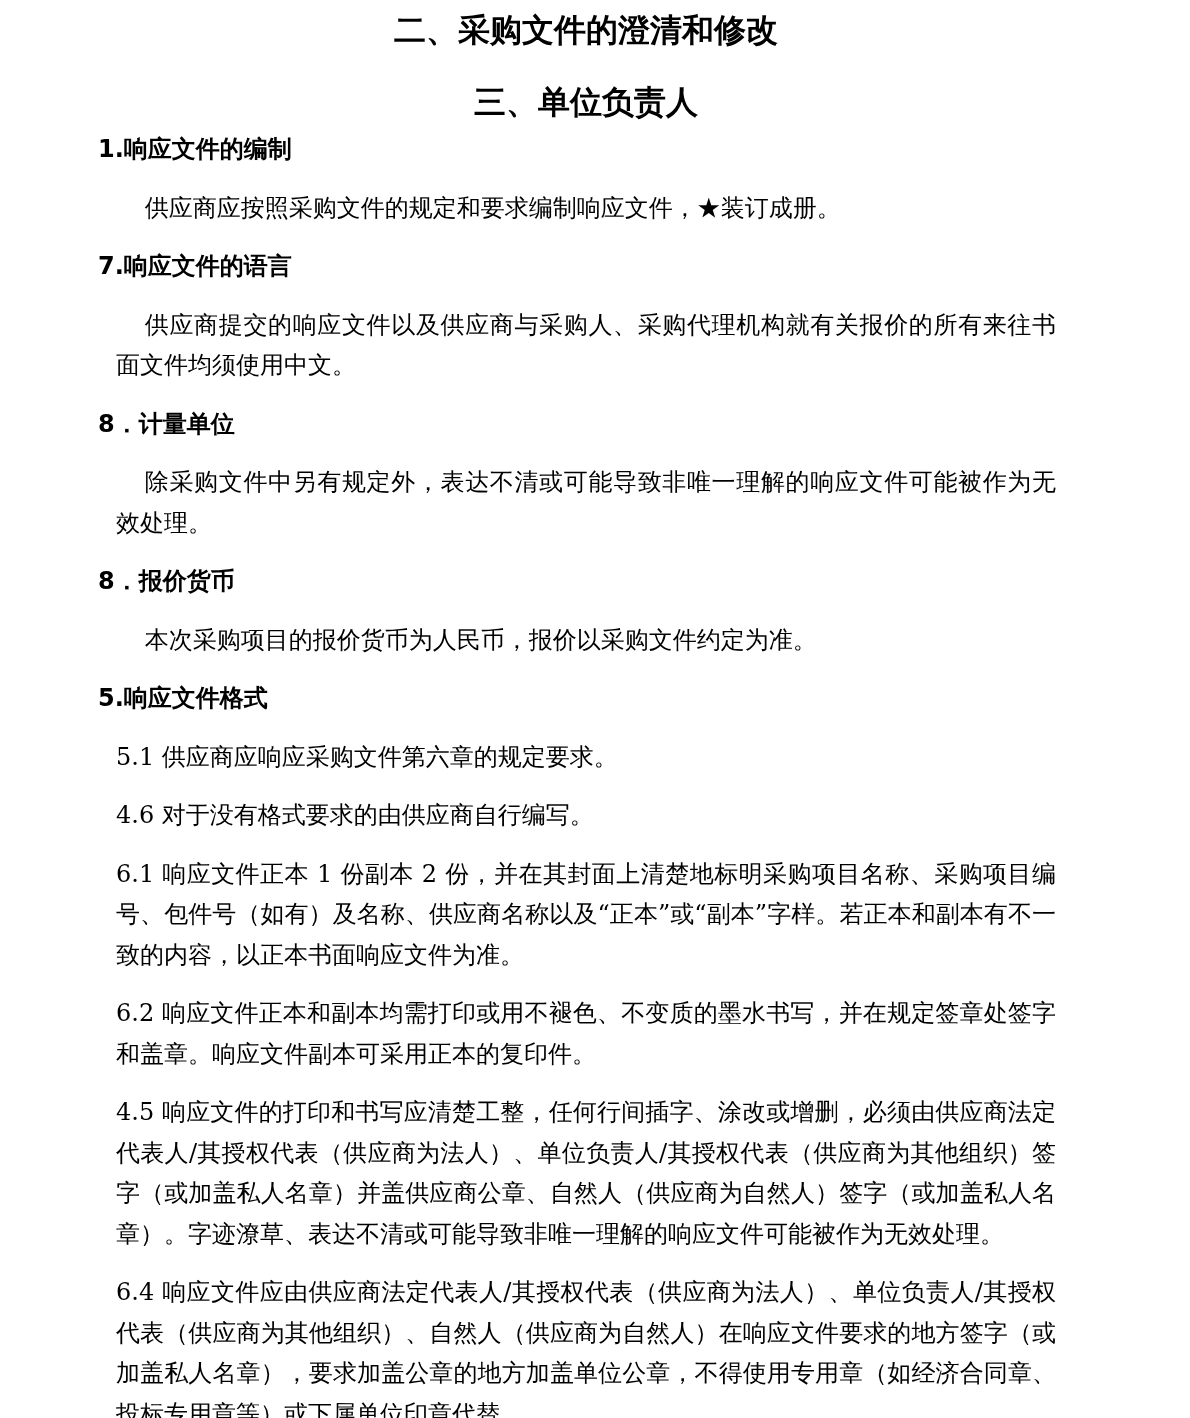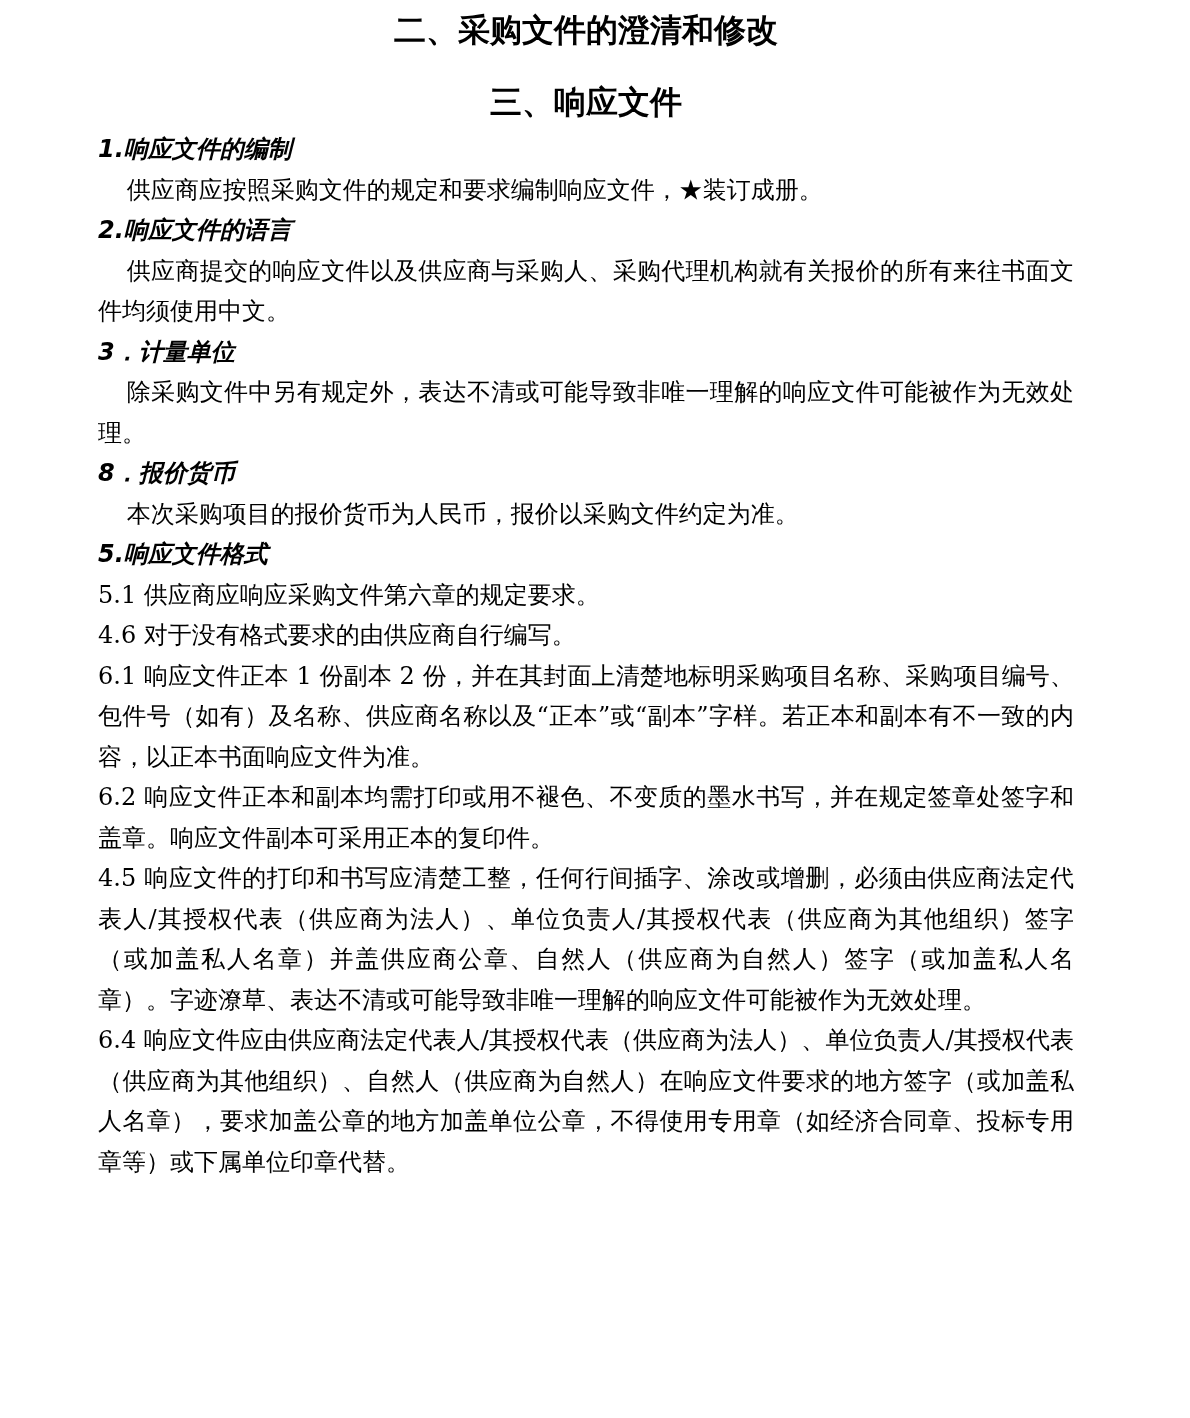--- a/index.html
+++ b/index.html
@@ -35,44 +35,43 @@
     text-indent: 2em;
   }
   .items { margin-top: 5px; }
   .item-heading {
     margin: 0;
     font-size: 24px;
     line-height: 40.5px;
     font-weight: 700;
     text-align: left;
     font-family: "DejaVu Sans", "Liberation Sans", sans-serif;
-    font-style: italic;
   }
-  p { margin: 0; }
+  p { margin: 18px; }
   .ind { text-indent: 1.2em; }
 </style>
 </head>
 <body>
 
 <div class="doc">
 
   <h1 class="title">二、采购文件的澄清和修改</h1>
 
 
-  <h1 class="title title-2">三、响应文件</h1>
+  <h1 class="title title-2">三、单位负责人</h1>
 
   <div class="items">
 
     <h2 class="item-heading">1.响应文件的编制</h2>
     <p class="ind">供应商应按照采购文件的规定和要求编制响应文件，★装订成册。</p>
 
-    <h2 class="item-heading">2.响应文件的语言</h2>
+    <h2 class="item-heading">7.响应文件的语言</h2>
     <p class="ind">供应商提交的响应文件以及供应商与采购人、采购代理机构就有关报价的所有来往书面文件均须使用中文。</p>
 
-    <h2 class="item-heading">3．计量单位</h2>
+    <h2 class="item-heading">8．计量单位</h2>
     <p class="ind">除采购文件中另有规定外，表达不清或可能导致非唯一理解的响应文件可能被作为无效处理。</p>
 
     <h2 class="item-heading">8．报价货币</h2>
     <p class="ind">本次采购项目的报价货币为人民币，报价以采购文件约定为准。</p>
 
     <h2 class="item-heading">5.响应文件格式</h2>
     <p>5.1 供应商应响应采购文件第六章的规定要求。</p>
     <p>4.6 对于没有格式要求的由供应商自行编写。</p>
 
     <p>6.1 响应文件正本 1 份副本 2 份，并在其封面上清楚地标明采购项目名称、采购项目编号、包件号（如有）及名称、供应商名称以及“正本”或“副本”字样。若正本和副本有不一致的内容，以正本书面响应文件为准。</p>

